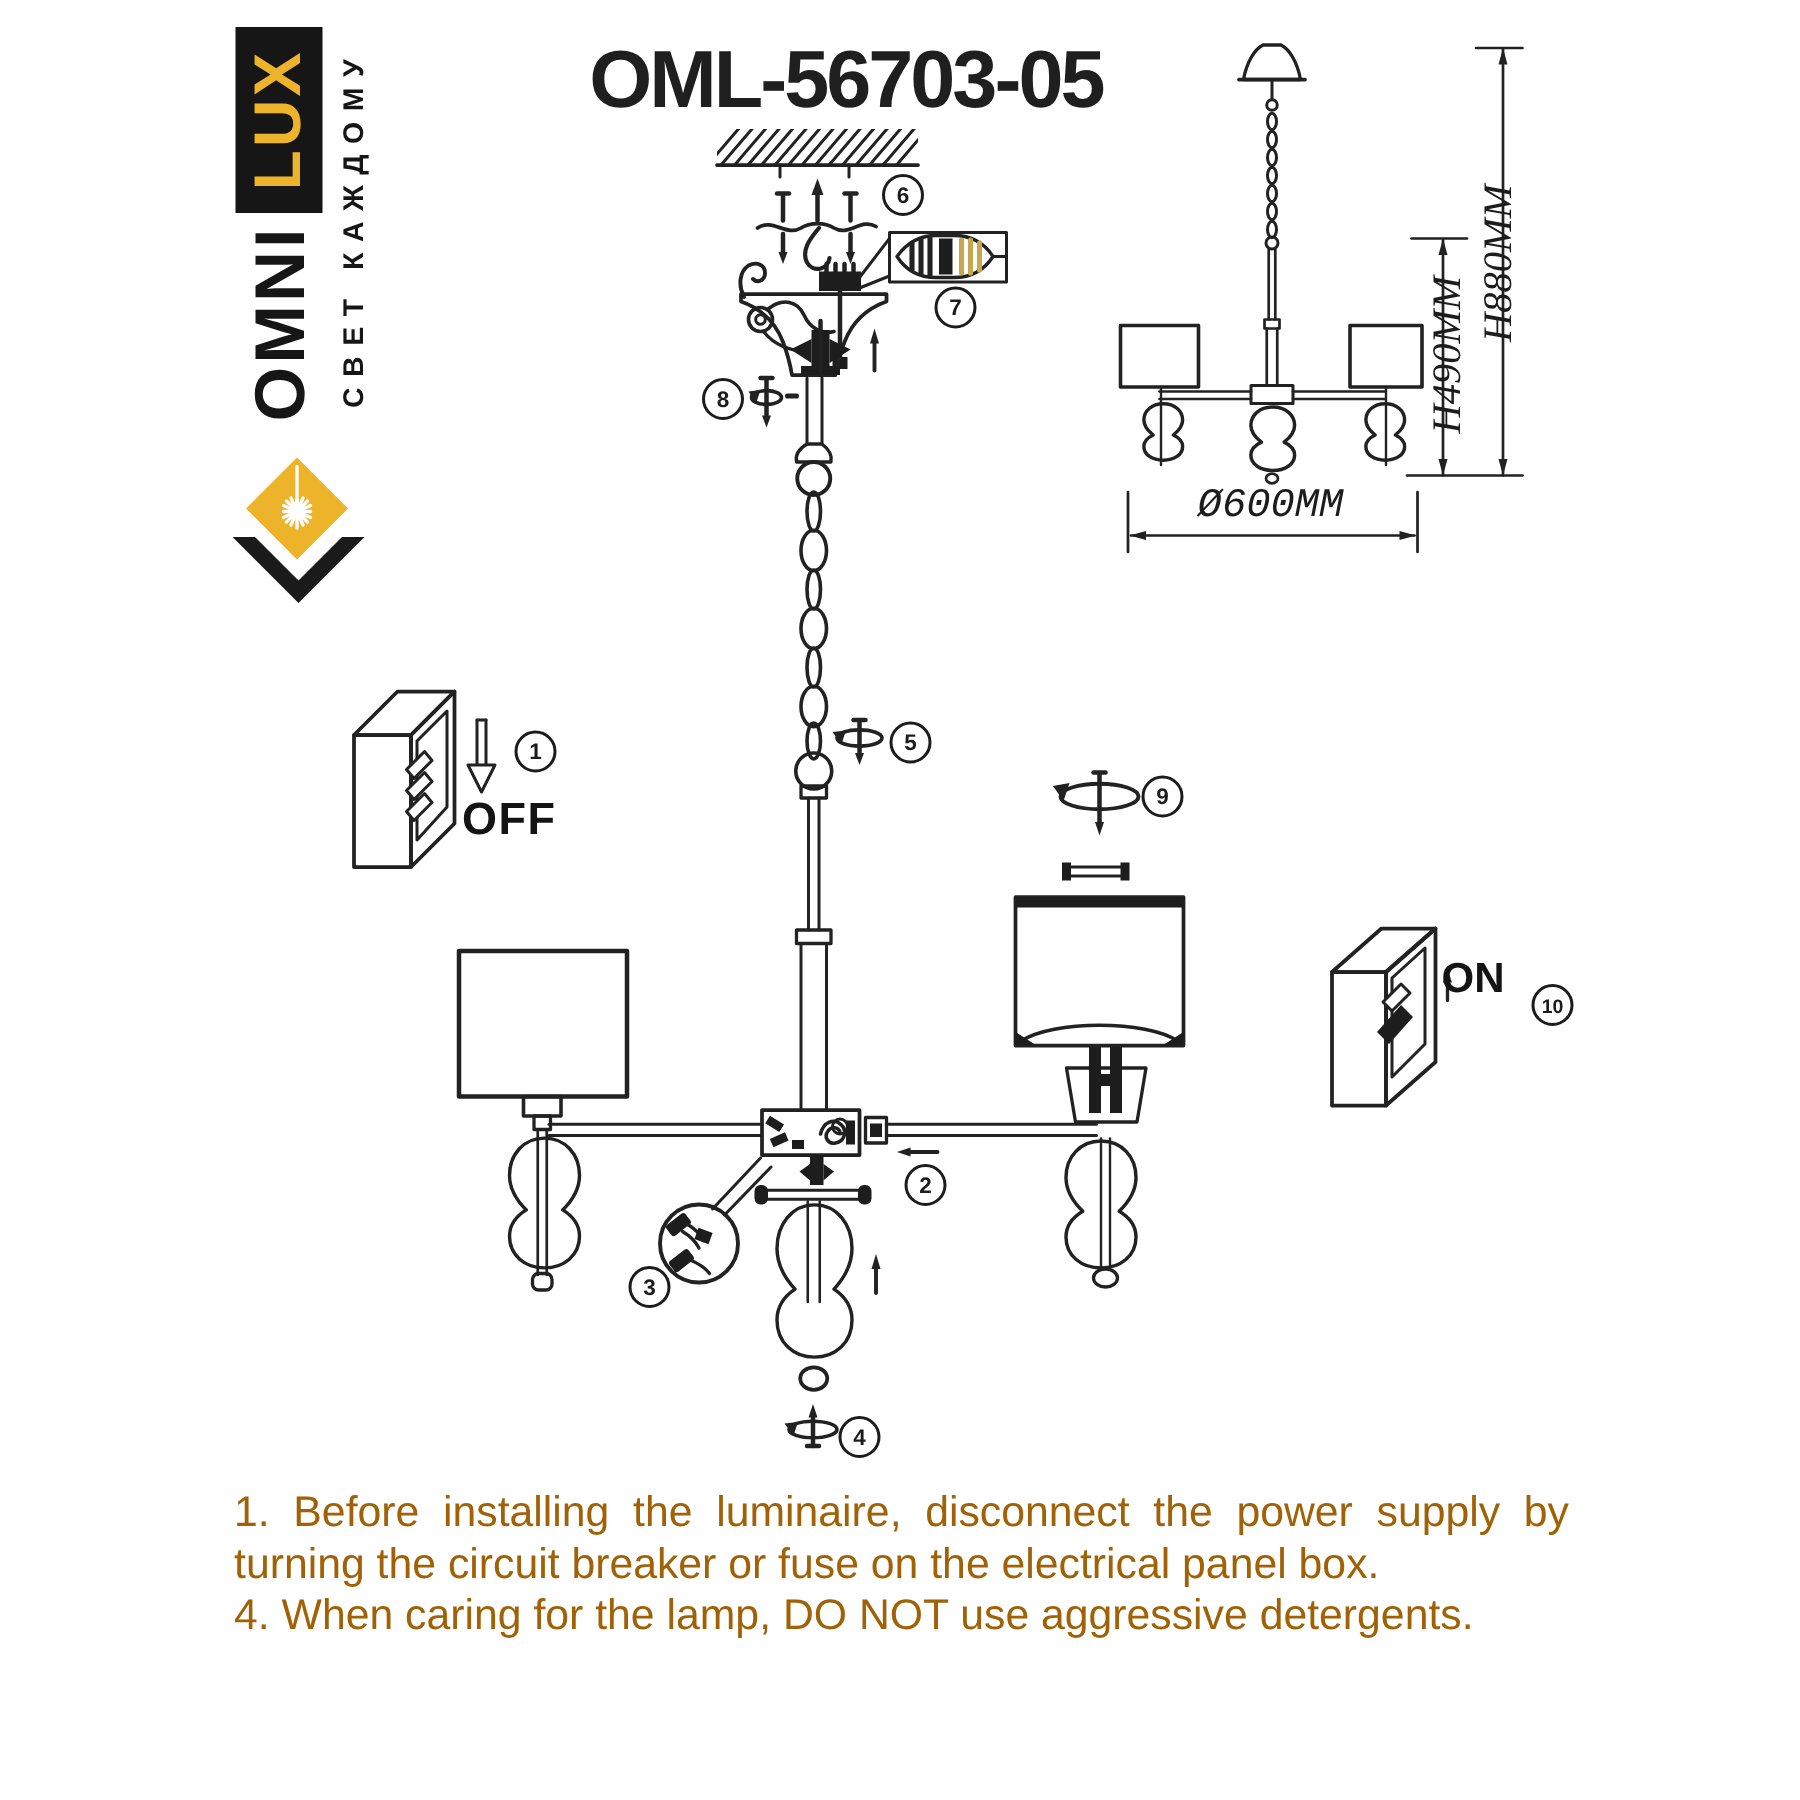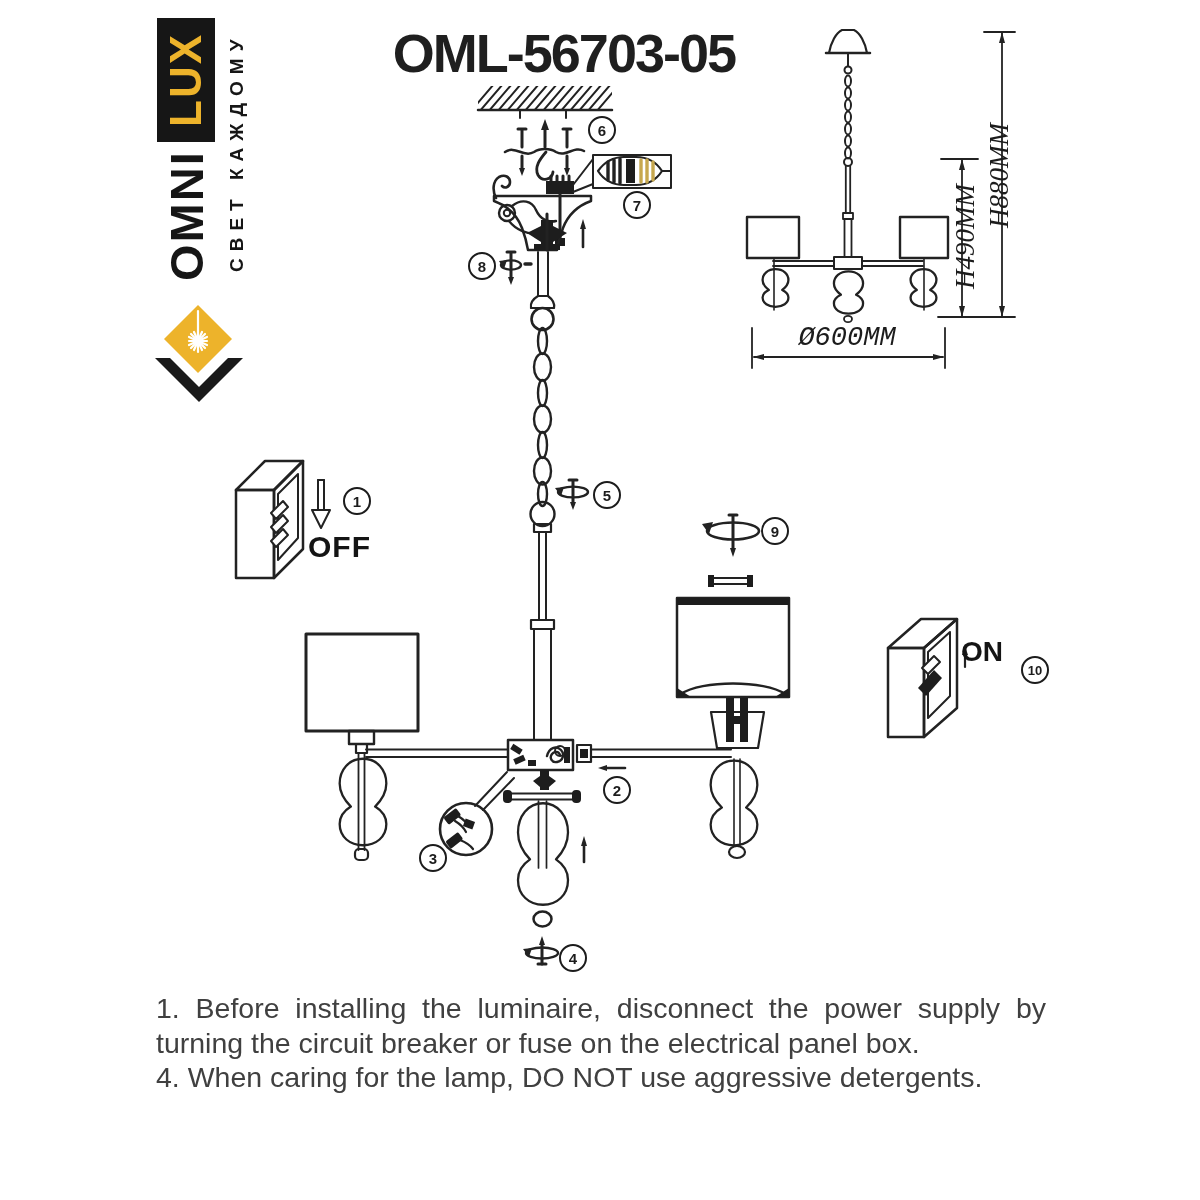--- a/index.html
+++ b/index.html
@@ -21,21 +21,21 @@
         border:2.5px solid #1c1c1c;border-radius:50%;display:flex;align-items:center;
         justify-content:center;font-weight:bold;font-size:15px;background:#fff;color:#1c1c1c;}
   .step.sm{font-size:13px;margin-left:40px;}
   .switch-label{font-weight:bold;color:#141414;white-space:nowrap;}
   #off-label{left:308px;top:530px;font-size:30px;letter-spacing:1px;}
   #on-label{left:961px;top:618px;font-size:28px;margin-top:18px;}
   .dim{font-family:"Liberation Serif",serif;font-style:italic;color:#1c1c1c;white-space:nowrap;}
   #dim-h880{left:984px;top:105px;width:30px;height:142px;font-size:27px;}
   #dim-h490{left:950px;top:167px;width:30px;height:140px;font-size:27px;}
   #dim-d600{left:782px;top:323px;width:130px;font-size:27px;text-align:center;font-family:Liberation Mono, monospace;}
-  #instructions{left:156px;top:991px;width:890px;font-size:28.5px;line-height:34.5px;color:#404040;}
+  #instructions{left:156px;top:991px;width:890px;font-size:28.5px;line-height:34.5px;color:#a16207;}
   #instructions p{margin:0;}
   #instructions p.just{text-align:justify;}
 </style>
 </head>
 <body>
 
 <div id="page">
 
 <svg class="abs" style="left:0;top:0" width="1200" height="1200" viewBox="0 0 1200 1200" fill="none" stroke="#222" stroke-width="2" stroke-linecap="round" stroke-linejoin="round">
   <defs>

